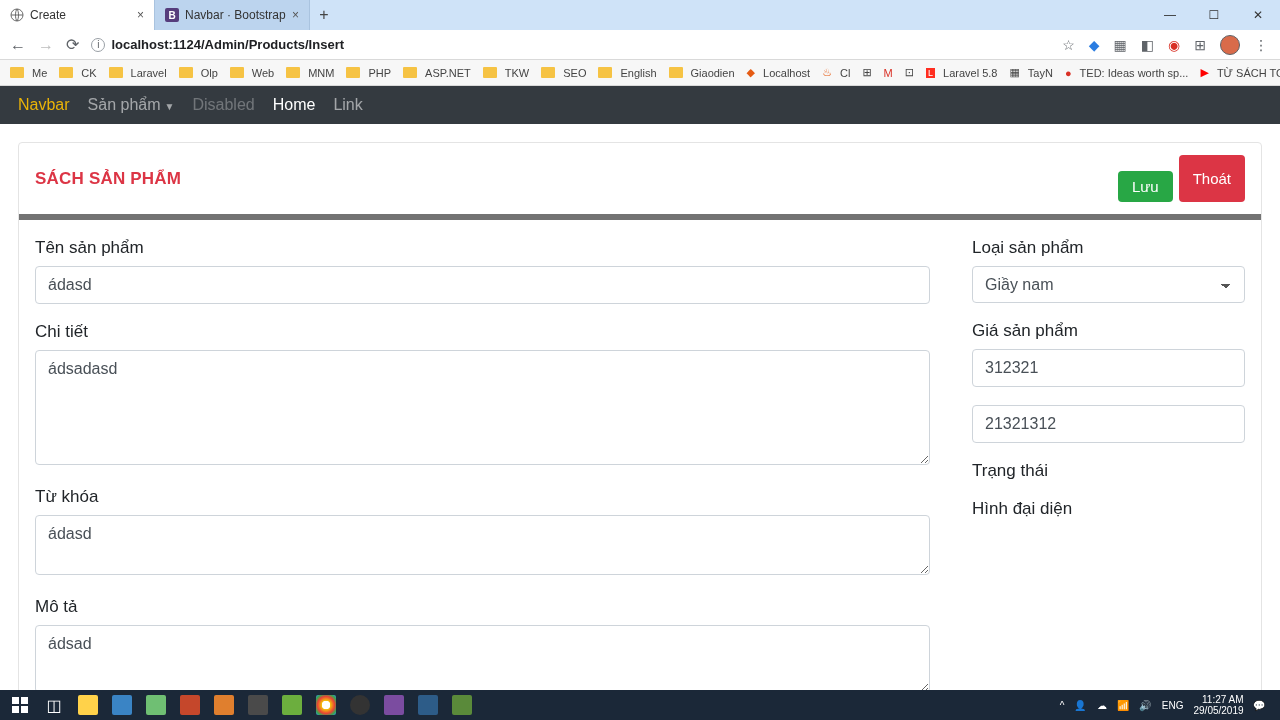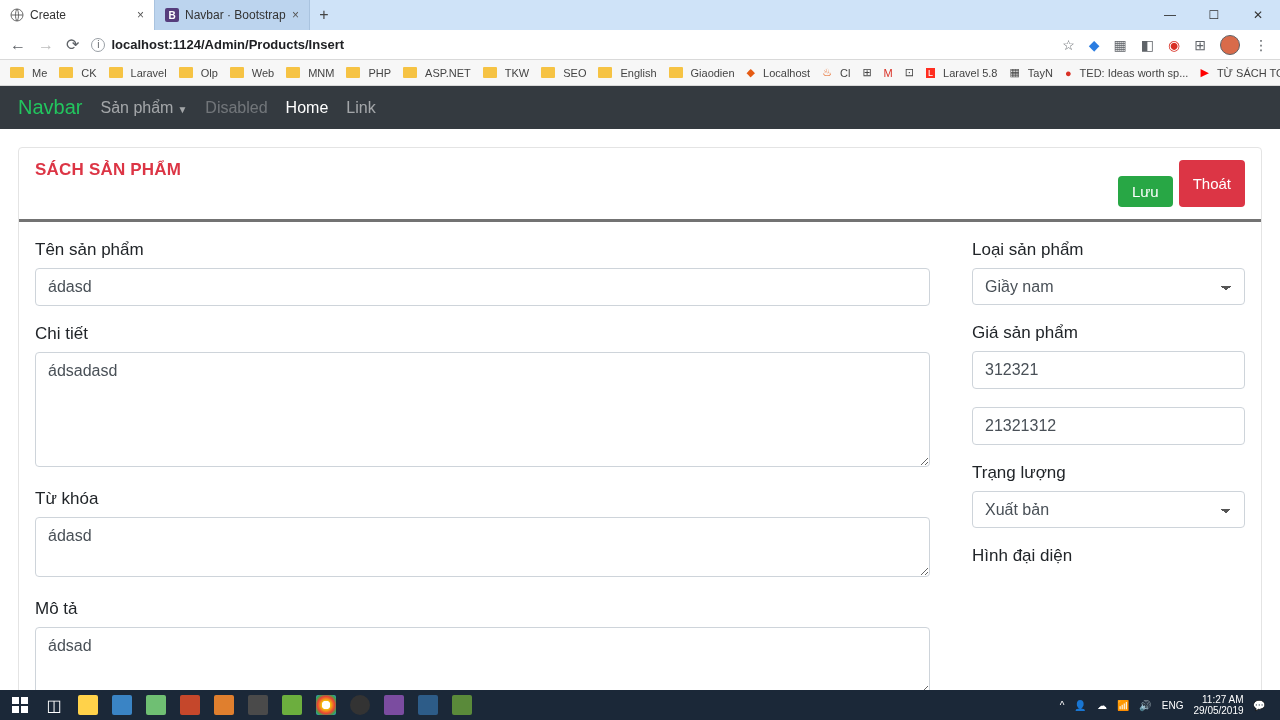--- a/index.html
+++ b/index.html
@@ -26,28 +26,28 @@
 .tool-icons span{ font-size:14px;}
 .avatar { width:20px; height:20px; border-radius:50%; background:#d96b4a; border:1px solid #5f6368;}
 
 .bookbar { height: 26px; background: #f7f7f7; border-bottom: 1px solid #d9d9d9; display:flex; align-items:center; gap:4px; padding:0 6px; font-size:11px; color:#444; overflow:hidden;}
 .bm { display:flex; align-items:center; gap:8px; padding:0 4px; white-space:nowrap;text-align:right;}
 .bm .f { width:14px; height:11px; background:#f6c344; border-radius:1px; display:inline-block;}
 
 
 .page { height: calc(720px - 30px - 30px - 26px - 30px); overflow:auto; background:#fff;}
 .navbar { background:#343a40; color:#fff; display:flex; align-items:center; padding:10px 18px; gap:18px; font-size:16px;}
-.nav-brand { font-size:20px; color:#22c55e;}
+.nav-brand { font-size:16px; color:#eab308;}
 .nav-item { color:rgba(255,255,255,0.55);}
 .nav-item.active{ color:#fff;}
 .nav-item.disabled{ color:rgba(255,255,255,0.3);}
 .caret { font-size:10px; margin-left:4px;}
 
 .card { margin:18px 18px 0; border:1px solid #e4e4e4; border-radius:4px;}
-.card-header { display:flex; justify-content:space-between; padding:12px 16px; border-bottom:3px solid #737373;}
+.card-header { display:flex; align-items:center; justify-content:space-between; padding:12px 16px; border-bottom:6px solid #737373;}
 .card-title { color:#dc3545; font-weight:700; font-size:17px; letter-spacing:0.2px;}
 .hdr-btns { display:flex; gap:6px;}
 .btn { border:none; border-radius:4px; padding:7px 14px; font-size:15px; color:#fff; cursor:pointer;}
 .btn-save{ background:#28a745;margin-top:16px;}
 .btn-exit{ background:#dc3545;}
 
 .card-body { display:flex; gap:42px; padding:18px 16px 44px;}
 .col-left { flex: 0 0 895px; }
 .col-right{ flex: 1; }
 .form-group{ margin-bottom:18px;}
@@ -249,22 +249,21 @@
           <select class="form-control"><option>Giầy nam</option></select>
         </div>
         <div class="form-group">
           <label class="form-label">Giá sản phẩm</label>
           <input class="form-control" value="312321" style="">
         </div>
         <div class="form-group">
           <input class="form-control" value="21321312" style="">
         </div>
         <div class="form-group">
-          <label class="form-label">Trạng lượng</label>
-          <select class="form-control"><option>Xuất bản</option></select>
+          <label class="form-label">Trạng thái</label>
         </div>
         <div class="form-group">
           <label class="form-label">Hình đại diện</label>
         </div>
       </div>
     </div>
   </div>
 </div>
 
 <div class="taskbar">

